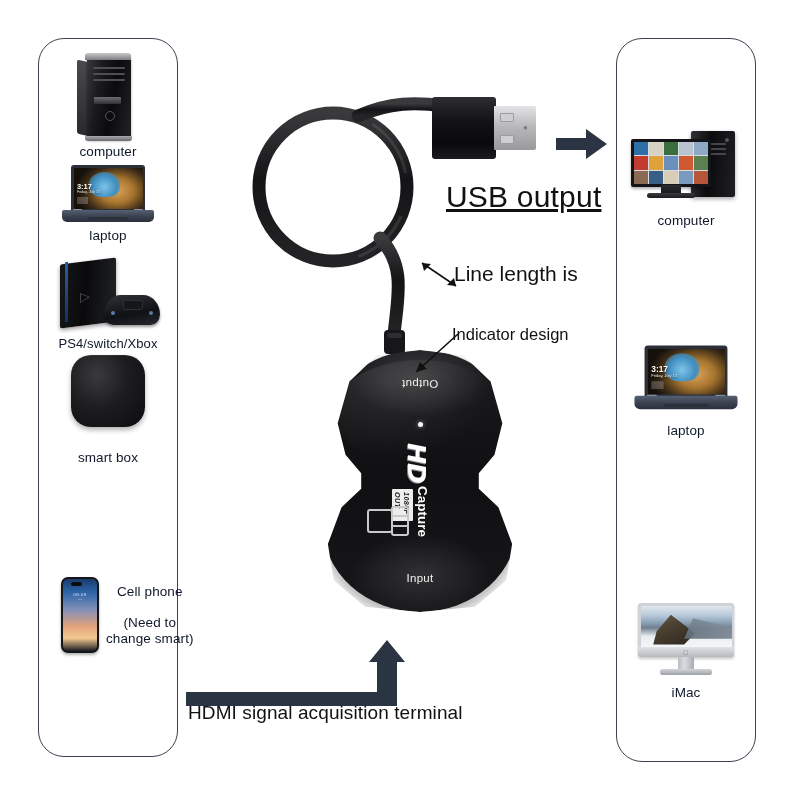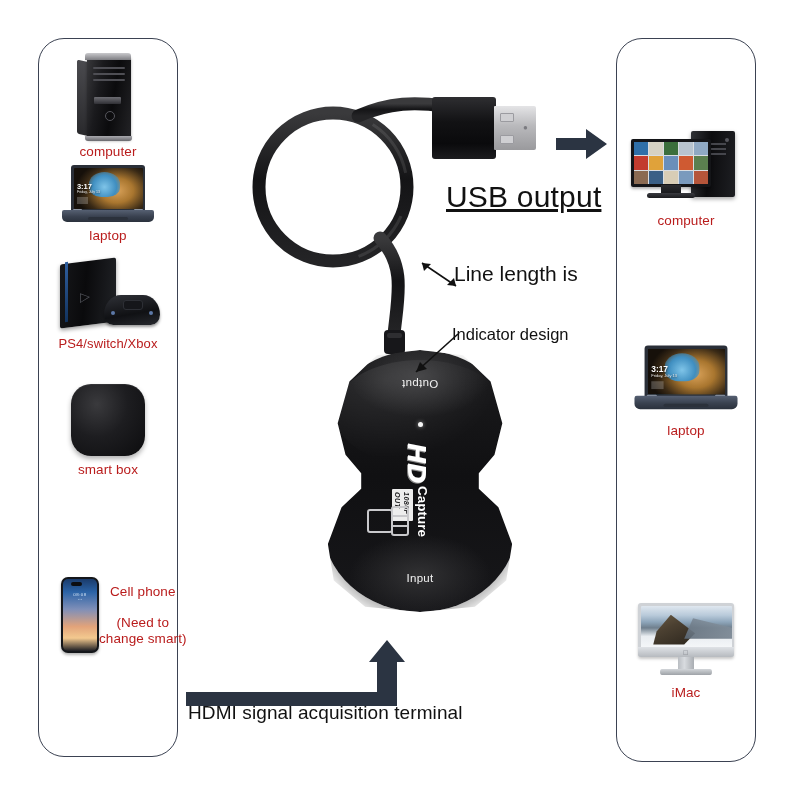--- a/index.html
+++ b/index.html
@@ -23,21 +23,21 @@
   }
   #panel-sources{left:38px;top:38px;width:140px;height:719px;}
   #panel-outputs{left:616px;top:38px;width:140px;height:724px;}
 
   .dev{
     position:absolute;
     left:0;width:100%;
     display:flex;flex-direction:column;align-items:center;
   }
   .dev-label{
-    font-size:13.5px;color:#b91c1c;text-align:center;
+    font-size:13.5px;color:#0f172a;text-align:center;
     line-height:1.16;letter-spacing:.1px;margin-top:3px;
     white-space:nowrap;
   }
   .dev-art{position:relative;}
 
   
   
   .tower{width:62px;height:88px;position:relative;}
   .tower .case{
     position:absolute;left:10px;top:2px;width:44px;height:84px;
@@ -409,29 +409,29 @@
           <div class="plogo">▷</div>
           <div class="pad">
               <span class="b1"></span>
               <span class="b2"></span>
             </div>
         </div>
       </div>
       <div class="dev-label" style="font-size:13px;">PS4/switch/Xbox</div>
     </div>
 
-    <div class="dev" style="top:345px;">
+    <div class="dev" style="top:316px;gap:17px;">
       <div class="dev-art">
         <div class="sbox"></div>
       </div>
       <div class="dev-label" style="margin-top:6px;">smart box</div>
     </div>
 
 
-    <div style="position:absolute;left:8px;top:538px;width:124px;display:flex;align-items:center;padding-left:14px;">
+    <div style="position:absolute;left:8px;top:538px;width:124px;display:flex;align-items:center;gap:7px;padding-left:14px;">
       <div class="dev-art">
         <div class="phone">
             <div class="pscr">
           <div class="notch"></div>
           <div class="ptime">08:08</div>
           <div class="pdate">●●●</div>
         </div>
           </div>
       </div>
       <div style="display:flex;flex-direction:column;align-items:center;">

